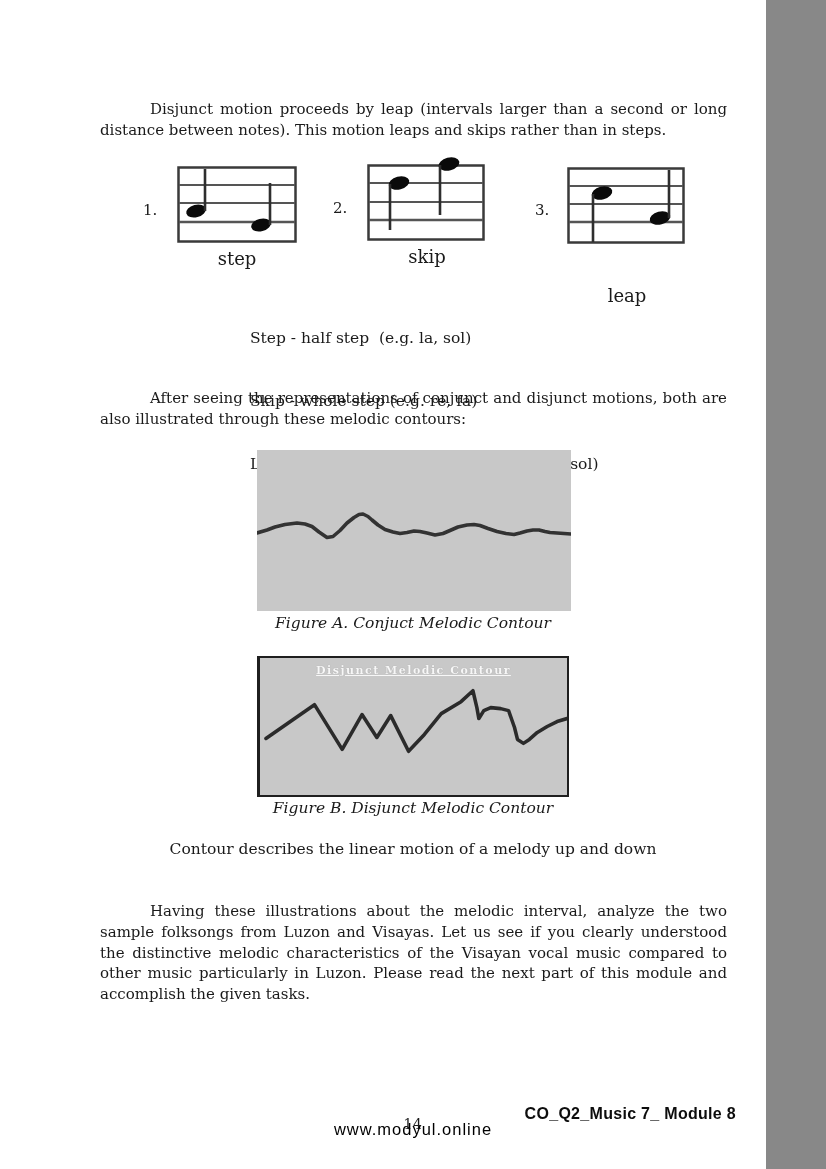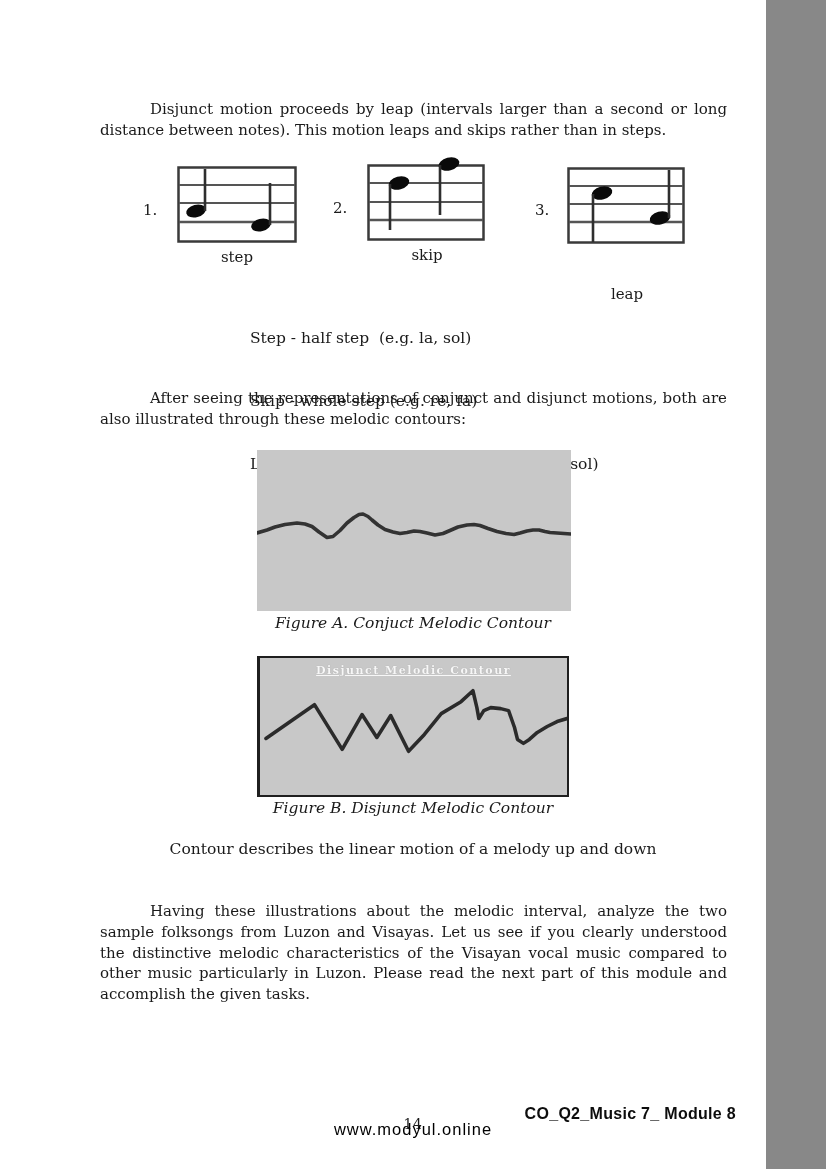--- a/index.html
+++ b/index.html
@@ -20,21 +20,21 @@
   }
   #para1{top:99px;}
   #para2{top:388px;}
   #para3{top:901px;}
   .staff-num{
     position:absolute;font-size:15px;
   }
   .staff-svg{position:absolute;}
   .staff-label{
     position:absolute;width:120px;
-    text-align:center;font-size:15px;
+    text-align:center;font-size:18px;
   }
   .defs{
     position:absolute;left:250px;top:286px;
     font-size:15.5px;line-height:21px;
     white-space:pre;
   }
   .figure-box{
     position:absolute;left:257px;
     background:#c8c8c8;
   }

